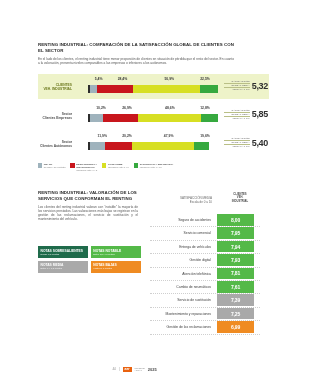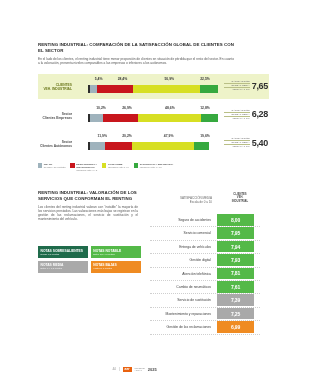--- a/index.html
+++ b/index.html
@@ -123,21 +123,21 @@
           <div class="seg s2" style="width:28.4%"></div>
           <div class="seg s3" style="width:50.9%"></div>
           <div class="seg s4" style="width:14.1%"></div>
         </div>
         <div class="score">
           <div class="score-cap">
             <div>SATISFACCIÓN</div>
             <div class="mid">GLOBAL MEDIA</div>
             <div>(ESCALA 0-10)</div>
           </div>
-          <div class="score-val">7,65</div>
+          <div class="score-val">5,32</div>
         </div>
       </div>
     </div>
 
     <div class="chart-band alt">
       <div class="row">
         <div class="row-label offband">
           <span>Sector</span><br>
           <span>Clientes Empresas</span>
         </div>
@@ -153,21 +153,21 @@
           <div class="seg s2" style="width:26.9%"></div>
           <div class="seg s3" style="width:48.6%"></div>
           <div class="seg s4" style="width:12.8%"></div>
         </div>
         <div class="score">
           <div class="score-cap">
             <div>SATISFACCIÓN</div>
             <div class="mid">GLOBAL MEDIA</div>
             <div>(ESCALA 0-10)</div>
           </div>
-          <div class="score-val">6,28</div>
+          <div class="score-val">5,85</div>
         </div>
       </div>
     </div>
 
     <div class="chart-band alt">
       <div class="row">
         <div class="row-label offband">
           <span>Sector</span><br>
           <span>Clientes Autónomos</span>
         </div>

